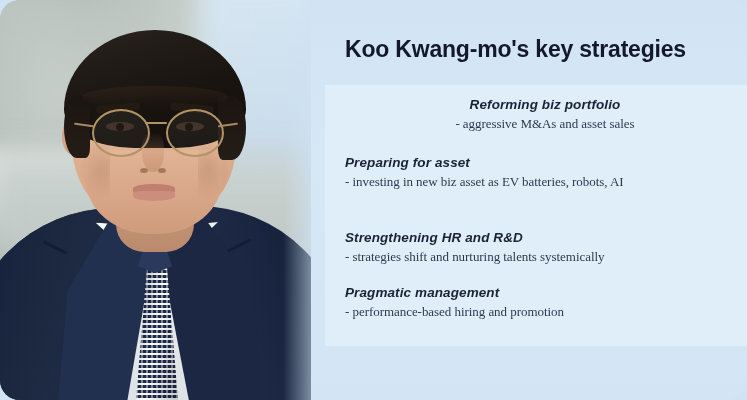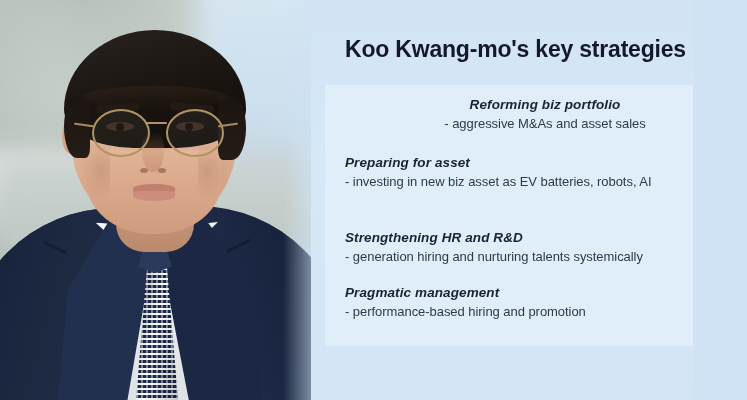--- a/index.html
+++ b/index.html
@@ -1,21 +1,21 @@
 <!DOCTYPE html>
 <html><head>
 <meta charset="utf-8">
 <style>
   html,body{margin:0;padding:0;}
   body{
     width:747px;height:400px;overflow:hidden;
     font-family:"Liberation Sans","DejaVu Sans",sans-serif;
     background:#cfe3f4;
   }
-  .infographic{position:relative;width:693px;height:400px;overflow:hidden;}
+  .infographic{position:relative;width:747px;height:400px;overflow:hidden;border-radius:20px;}
 
   
   .photo{
     position:absolute;left:0;top:0;width:311px;height:400px;overflow:hidden;
     background:#aab3ad;
   }
   .bg-base{
     position:absolute;inset:0;
     background:
       linear-gradient(100deg,#b9c2bd 0%,#b2bcb7 22%,#c3cbc6 44%,#cfd8d6 62%,#cfe0ee 80%,#cfe3f4 100%);
@@ -253,21 +253,21 @@
     position:absolute;left:14px;top:85px;width:422px;height:261px;
     background:#e0eefa;
   }
   .strat{position:absolute;left:20px;width:400px;}
   .strat-head{
     font-size:13.5px;font-weight:bold;font-style:italic;
     color:#1a2233;letter-spacing:.1px;white-space:nowrap;
   }
   .strat-detail{
     font-size:13px;color:#2d3a4c;margin-top:4px;
-    letter-spacing:-.05px;white-space:nowrap;
+    letter-spacing:-.05px;white-space:nowrap;font-family:Liberation Serif, serif;
   }
   .s0{top:12px;text-align:center;} .s1{top:70px;} .s2{top:145px;} .s3{top:200px;}
 </style>
 </head>
 <body>
 
 <div class="infographic">
 
   <div class="photo">
     <div class="bg-base"></div>
@@ -337,21 +337,21 @@
         <div class="strat-detail">- aggressive M&amp;As and asset sales</div>
       </div>
 
       <div class="strat s1">
         <div class="strat-head">Preparing for asset</div>
         <div class="strat-detail">- investing in new biz asset as EV batteries, robots, AI</div>
       </div>
 
       <div class="strat s2">
         <div class="strat-head">Strengthening HR and R&amp;D</div>
-        <div class="strat-detail">- generation hiring and nurturing talents systemically</div>
+        <div class="strat-detail">- strategies shift and nurturing talents systemically</div>
       </div>
 
       <div class="strat s3">
         <div class="strat-head">Pragmatic management</div>
         <div class="strat-detail">- performance-based hiring and promotion</div>
       </div>
 
     </div>
   </div>
 

